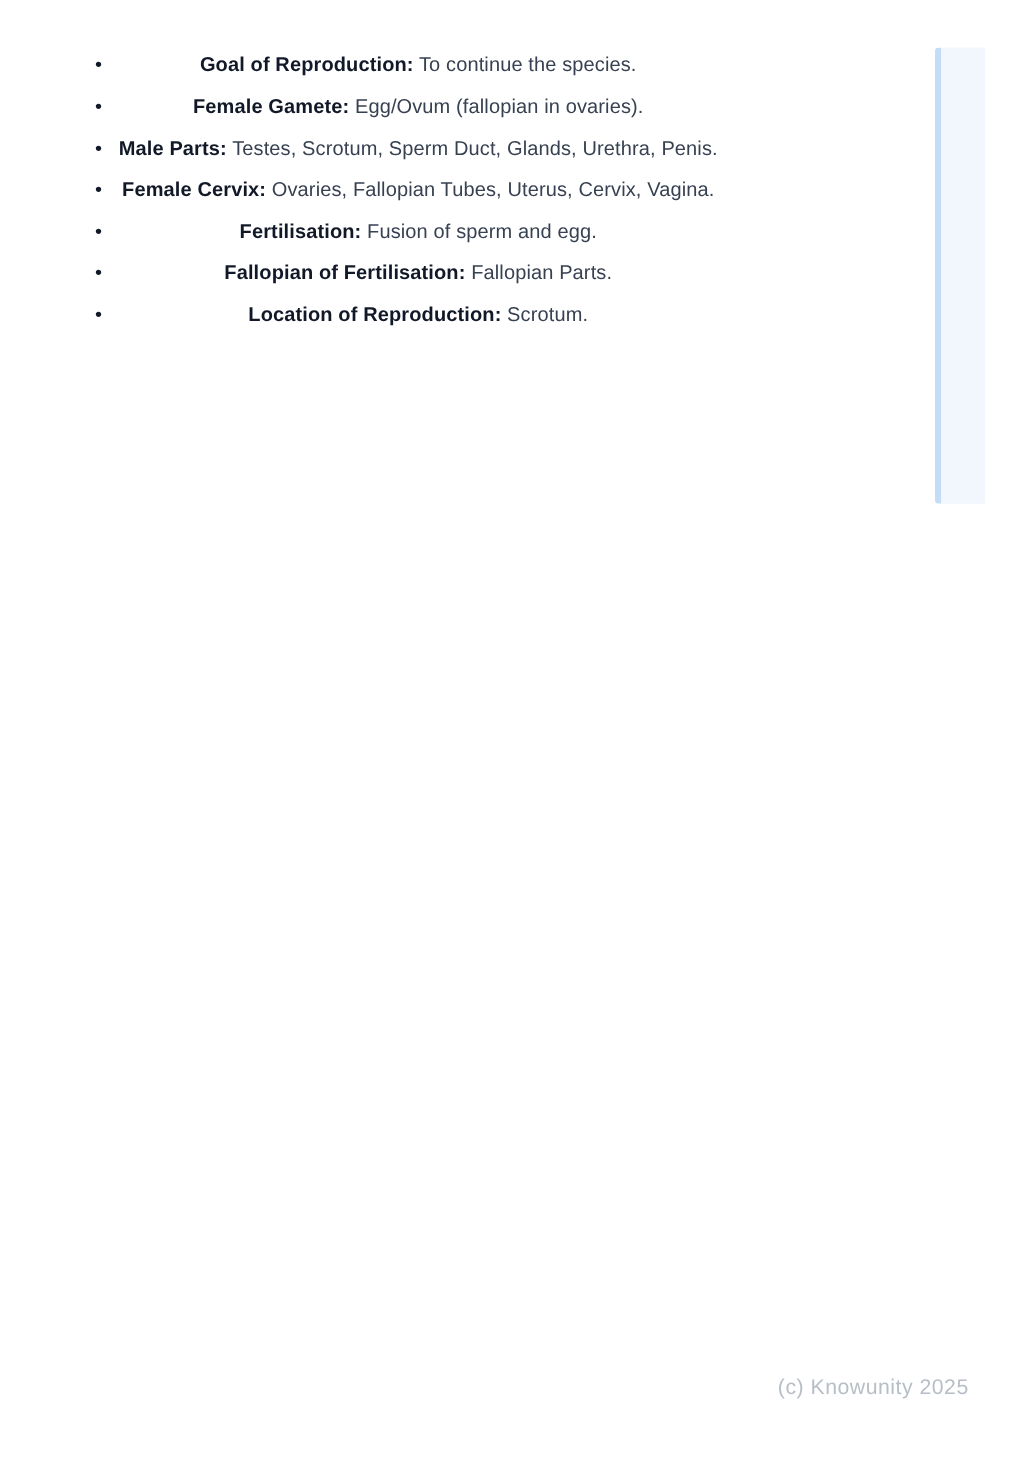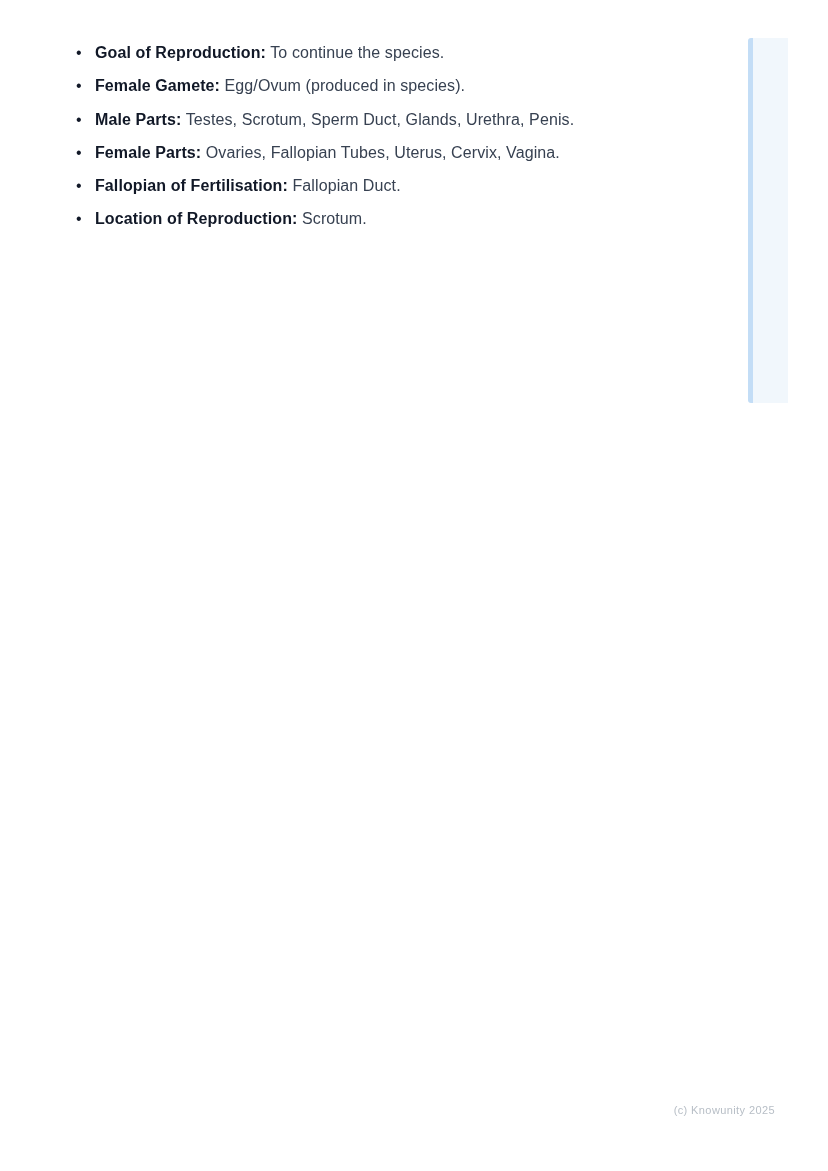--- a/index.html
+++ b/index.html
@@ -11,20 +11,21 @@
     width: 828px;
     height: 1171px;
     font-family: "Liberation Sans", sans-serif;
   }
   .page {
     position: relative;
     width: 828px;
     height: 1171px;
     background: #ffffff;
     overflow: hidden;
+    text-align: center;
   }
   .notes-list {
     position: absolute;
     left: 95px;
     top: 40px;
     margin: 0;
     padding: 0;
     list-style: none;
     max-width: 540px;
   }
@@ -56,52 +57,56 @@
     height: 365px;
     box-sizing: border-box;
     background: #f1f7fc;
     border-left: 5px solid #c3ddf6;
     border-radius: 3px 0 0 3px;
   }
   .footer-copyright {
     position: absolute;
     top: 1102px;
     right: 53px;
-    font-size: 11px;
+    font-size: 17px;
     line-height: 16px;
     color: #b7bec6;
     letter-spacing: 0.4px;
     margin-left: 36px;
   }
 </style>
 </head>
 <body>
 
 <div class="page">
 
   <ul class="notes-list">
     <li>
       <strong>Goal of Reproduction:</strong>
       <span>To continue the species.</span>
     </li>
     <li>
       <strong>Female Gamete:</strong>
-      <span>Egg/Ovum (produced in species).</span>
+      <span>Egg/Ovum (fallopian in ovaries).</span>
     </li>
     <li>
       <strong>Male Parts:</strong>
       <span>Testes, Scrotum, Sperm Duct, Glands, Urethra, Penis.</span>
     </li>
     <li>
-      <strong>Female Parts:</strong>
+      <strong>Female Cervix:</strong>
       <span>Ovaries, Fallopian Tubes, Uterus, Cervix, Vagina.</span>
     </li>
     <li>
+      <strong>Fertilisation:</strong>
+      <span>Fusion of sperm and egg.</span>
+    </li>
+    <li>
       <strong>Fallopian of Fertilisation:</strong>
-      <span>Fallopian Duct.</span>
+      <span>Fallopian Parts.</span>
     </li>
     <li>
       <strong>Location of Reproduction:</strong>
       <span>Scrotum.</span>
     </li>
   </ul>
 
   <div class="highlight-bar"></div>
 
   <div class="footer-copyright">(c) Knowunity 2025</div>

